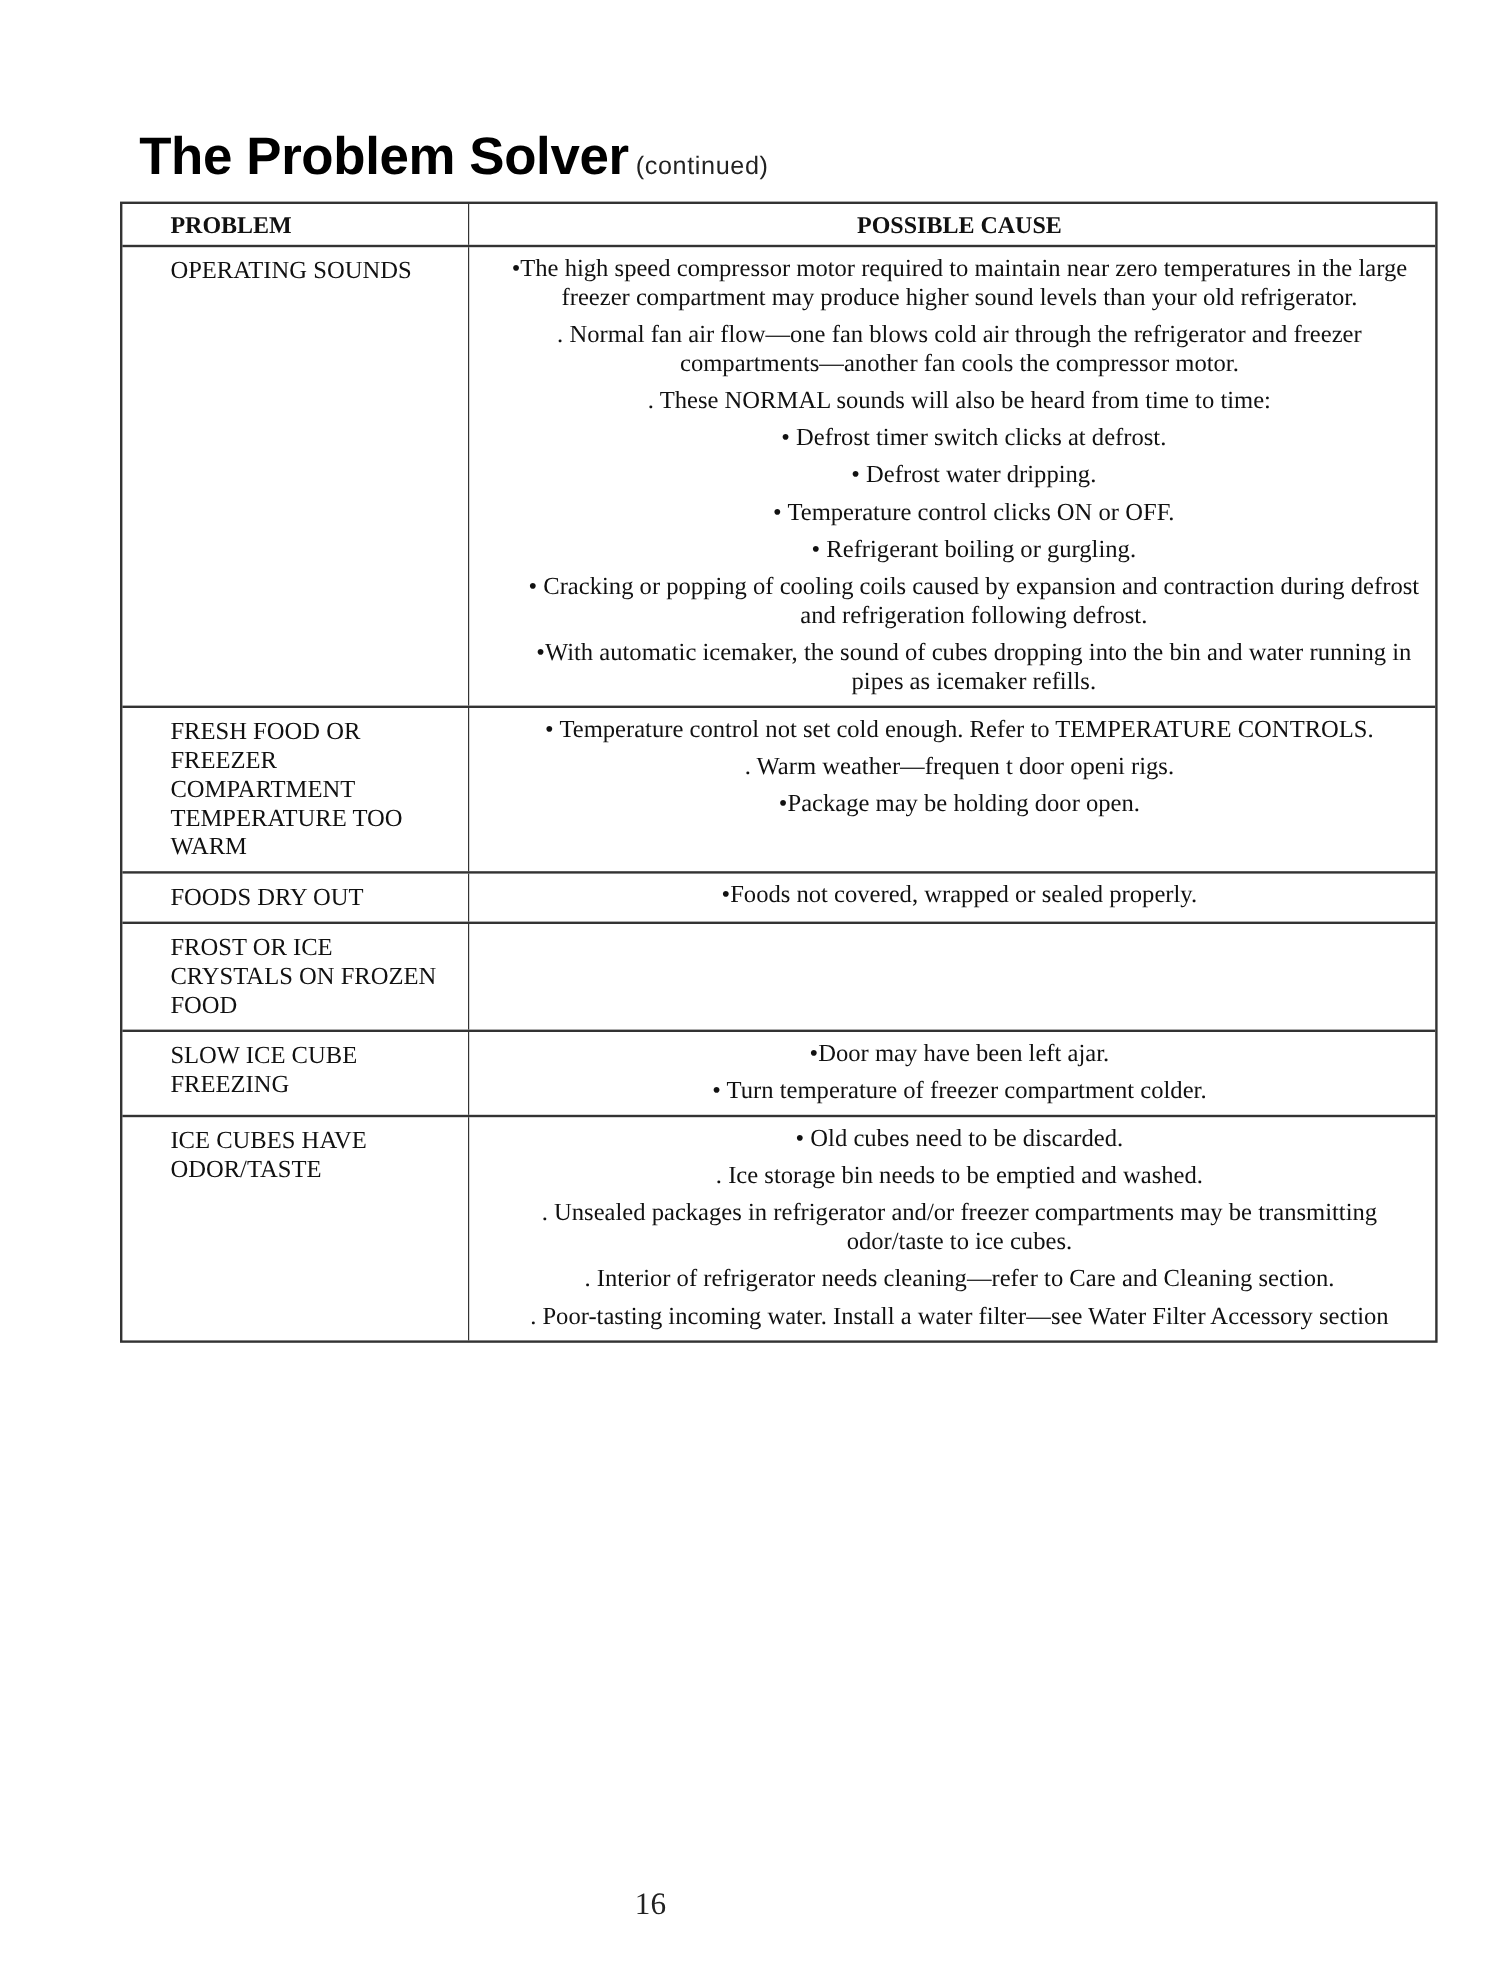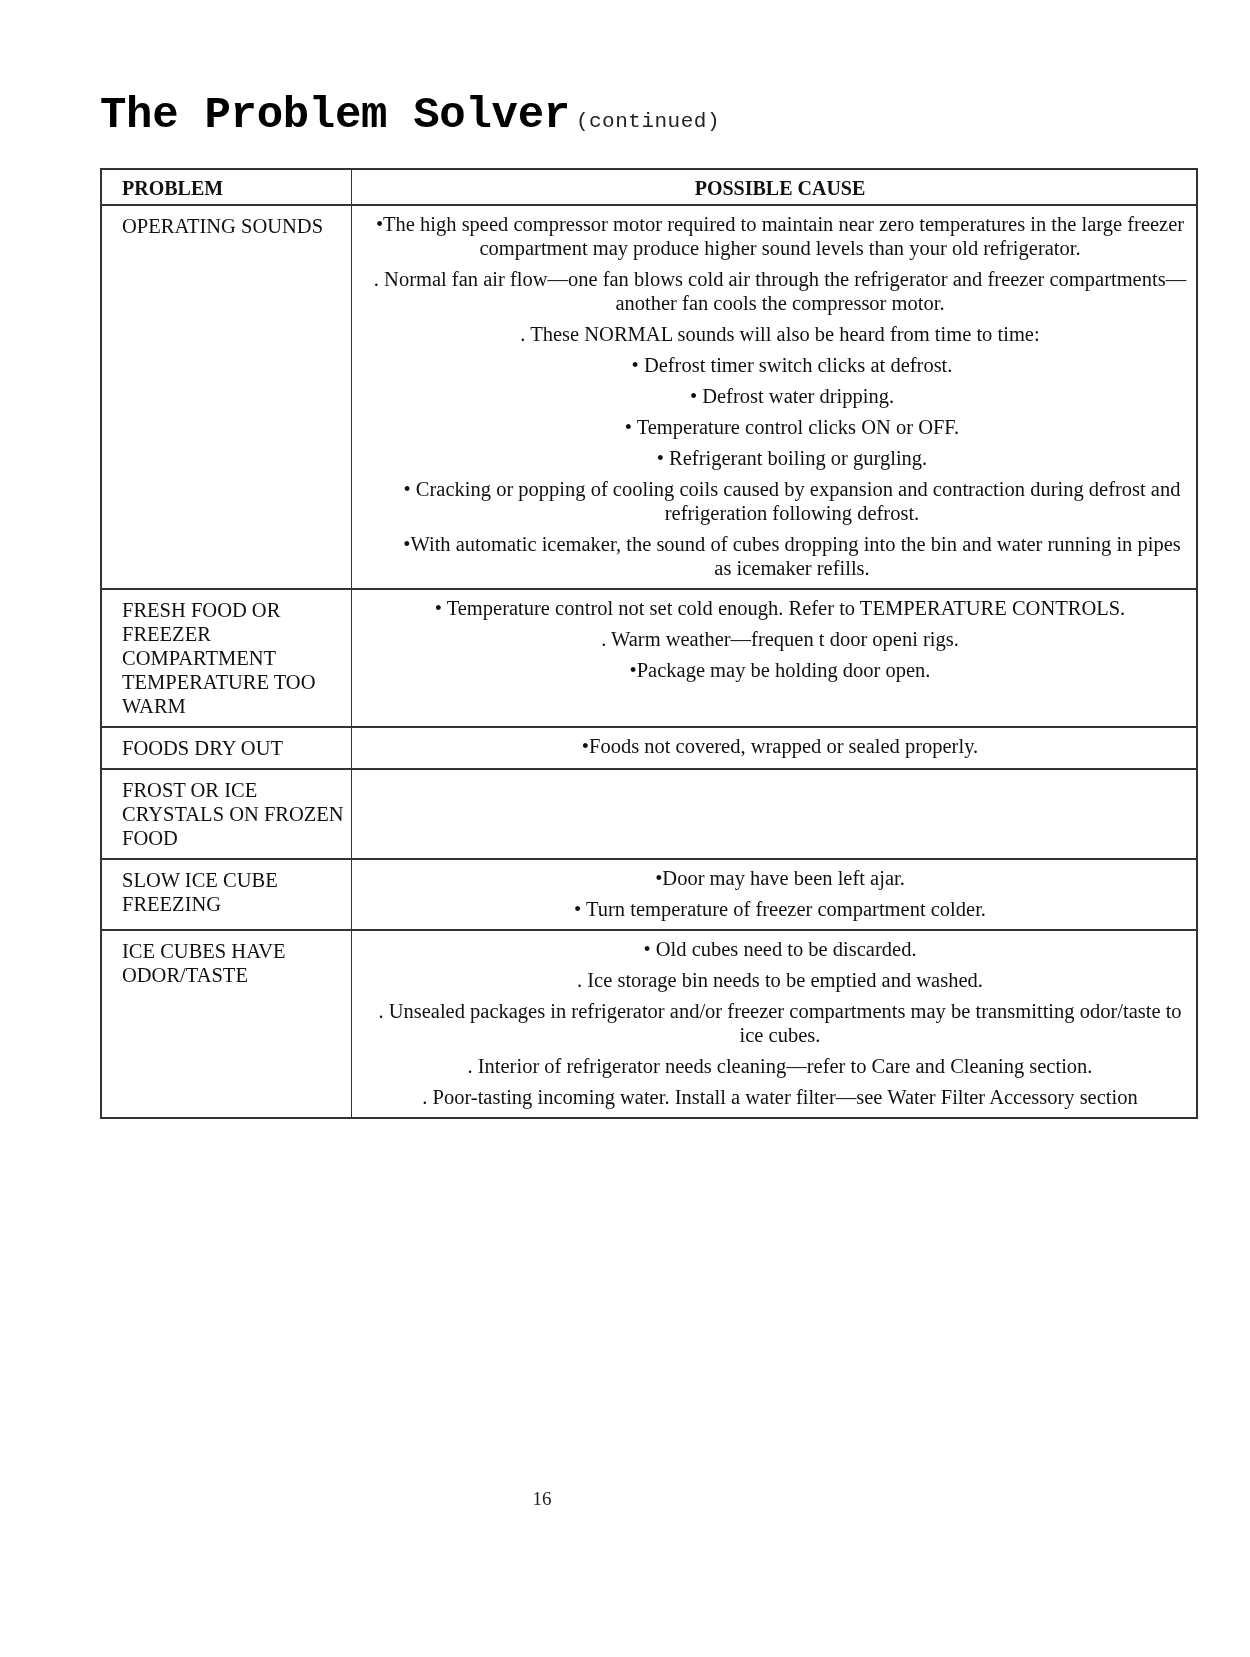--- a/index.html
+++ b/index.html
@@ -1,50 +1,50 @@
 <!DOCTYPE html>
 <html><head>
 <meta charset="utf-8">
 <style>
   html, body { margin: 0; padding: 0; background: #ffffff; }
   body {
     width: 1250px; height: 1657px; position: relative; overflow: hidden;
     font-family: "Liberation Serif", "DejaVu Serif", serif; color: #111;
   }
   .title {
-    position: absolute; left: 100px; top: 90px; margin: 0;
-    font-family: Liberation Mono, monospace; font-weight: bold; font-size: 44px;
+    position: absolute; left: 100px; top: 90px; margin: 16px;
+    font-family: Liberation Sans, sans-serif; font-weight: bold; font-size: 44px;
     letter-spacing: -0.3px; color: #000;
   }
   .title .sub { font-weight: normal; font-size: 21px; letter-spacing: 0.5px; color: #222; margin-left: 6px; }
 
   .table {
     position: absolute; left: 100px; top: 168px; width: 1094px;
     border-left: 2px solid #333; border-right: 2px solid #333;
     border-top: 2px solid #333; border-bottom: 2px solid #333;
   }
   .row { display: flex; border-top: 2px solid #333; }
   .row.head { border-top: none; }
   .prob {
-    width: 250px; padding: 8px 6px 8px 20px; box-sizing: border-box;
+    width: 250px; padding: 8px 6px 8px 1px; box-sizing: border-box;
     border-right: 1.5px solid #333;
-    font-size: 20.5px; line-height: 24px; text-transform: uppercase; color: #111;
+    font-size: 20.5px; line-height: 24px; text-transform: uppercase; color: #111; margin-left: 39px;
   }
   .cause {
     flex: 1; padding: 6px 8px 8px 20px; box-sizing: border-box;
     font-size: 20.5px; line-height: 24px; color: #111; text-align: center;
   }
   .head .prob, .head .cause { font-weight: bold; font-size: 20px; padding-top: 6px; padding-bottom: 4px; }
   .item { margin-bottom: 7px; }
   .item:last-child { margin-bottom: 0; }
   .item.sub { padding-left: 24px; }
   .mk { display: inline; }
   .page-num {
-    position: absolute; left: 0; width: 1084px; top: 1488px; text-align: center;
-    font-size: 19px; color: #222;
+    position: absolute; left: 0; width: 1084px; top: 1572px; text-align: center;
+    font-size: 26px; color: #222;
   }
 </style>
 </head>
 <body>
 
 <h1 class="title"><span>The Problem Solver</span><span class="sub">(continued)</span></h1>
 
 <div class="table">
   <div class="row head">
     <div class="prob">PROBLEM</div>

